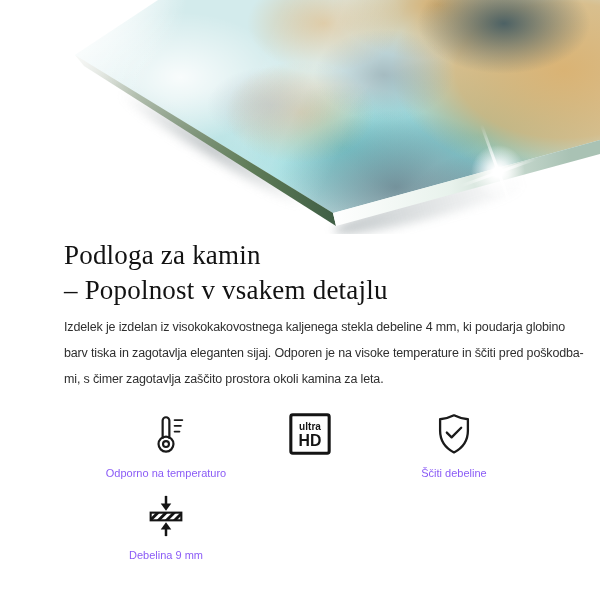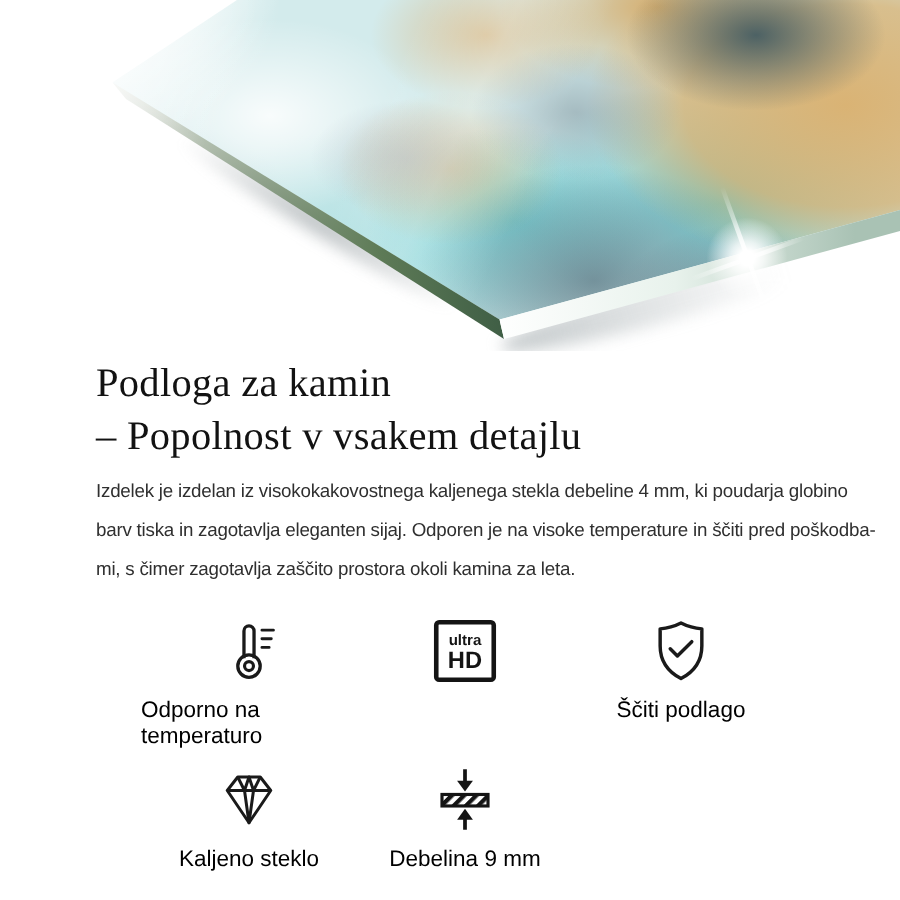--- a/index.html
+++ b/index.html
@@ -68,21 +68,21 @@
     font-weight: 400; font-size: 27px; line-height: 35px; color: #121212;
     white-space: pre-line; letter-spacing: 0.2px; }
   p.desc { margin-top: 6px; font-size: 12.5px; line-height: 26px; color: #2f2f2f;
     white-space: pre-line; letter-spacing: -0.15px; width: 560px; }
 
   .features { margin: 18px 10px 0 30px; display: grid;
     grid-template-columns: repeat(3, 1fr); row-gap: 10px; }
   .feature { display: flex; flex-direction: column; align-items: center; }
   .icon-box { height: 48px; display: flex; align-items: center; justify-content: flex-start;
     margin-bottom: 7px; }
-  .feature-label { font-size: 15px; color: #000000; line-height: 17px; }
+  .feature-label { font-size: 11px; color: #8b5cf6; line-height: 17px; }
   .icon-box svg { display: block; }
 </style>
 </head>
 <body>
 
 <div class="hero">
   <div class="shadow-left"></div>
   <div class="shadow-right"></div>
   <div class="panel"></div>
   <div class="glare"></div>
@@ -123,34 +123,23 @@
       </div>
     </div>
 
     <div class="feature">
       <div class="icon-box">
         <svg width="46" height="46" viewBox="0 0 48 48" fill="none" stroke="#1a1a1a">
           <path d="M24 4.5 C28.5 6.8 33.5 8.2 38.5 8.6 V20.5 C38.5 31 32.7 38.6 24 43.2 C15.3 38.6 9.5 31 9.5 20.5 V8.6 C14.5 8.2 19.5 6.8 24 4.5 Z" stroke-width="2.4" stroke-linejoin="round"></path>
           <path d="M16.5 22.5 L21.5 27.5 L31.5 17.5" stroke-width="2.4" stroke-linecap="round" stroke-linejoin="round"></path>
         </svg>
       </div>
-      <div class="feature-label">Ščiti podlago</div>
+      <div class="feature-label">Ščiti debeline</div>
     </div>
 
-    <div class="feature">
-      <div class="icon-box">
-        <svg width="48" height="46" viewBox="0 0 48 46" fill="none" stroke="#1a1a1a" stroke-width="2" stroke-linejoin="round">
-          <path d="M9.5 17 L16.5 8 H31.5 L38.5 17 L24 38.5 Z"></path>
-          <path d="M9.5 17 H38.5"></path>
-          <path d="M16.5 8 L21 17 L24 8 L27 17 L31.5 8"></path>
-          <path d="M21 17 L24 38.5 L27 17"></path>
-        </svg>
-      </div>
-      <div class="feature-label">Kaljeno steklo</div>
-    </div>
 
 
     <div class="feature">
       <div class="icon-box">
         <svg width="46" height="46" viewBox="0 0 48 48">
           <defs>
             <pattern id="hatchp" width="6" height="6" patternUnits="userSpaceOnUse" patternTransform="rotate(45)">
               <rect width="3" height="6" fill="#141414"></rect>
             </pattern>
           </defs>

